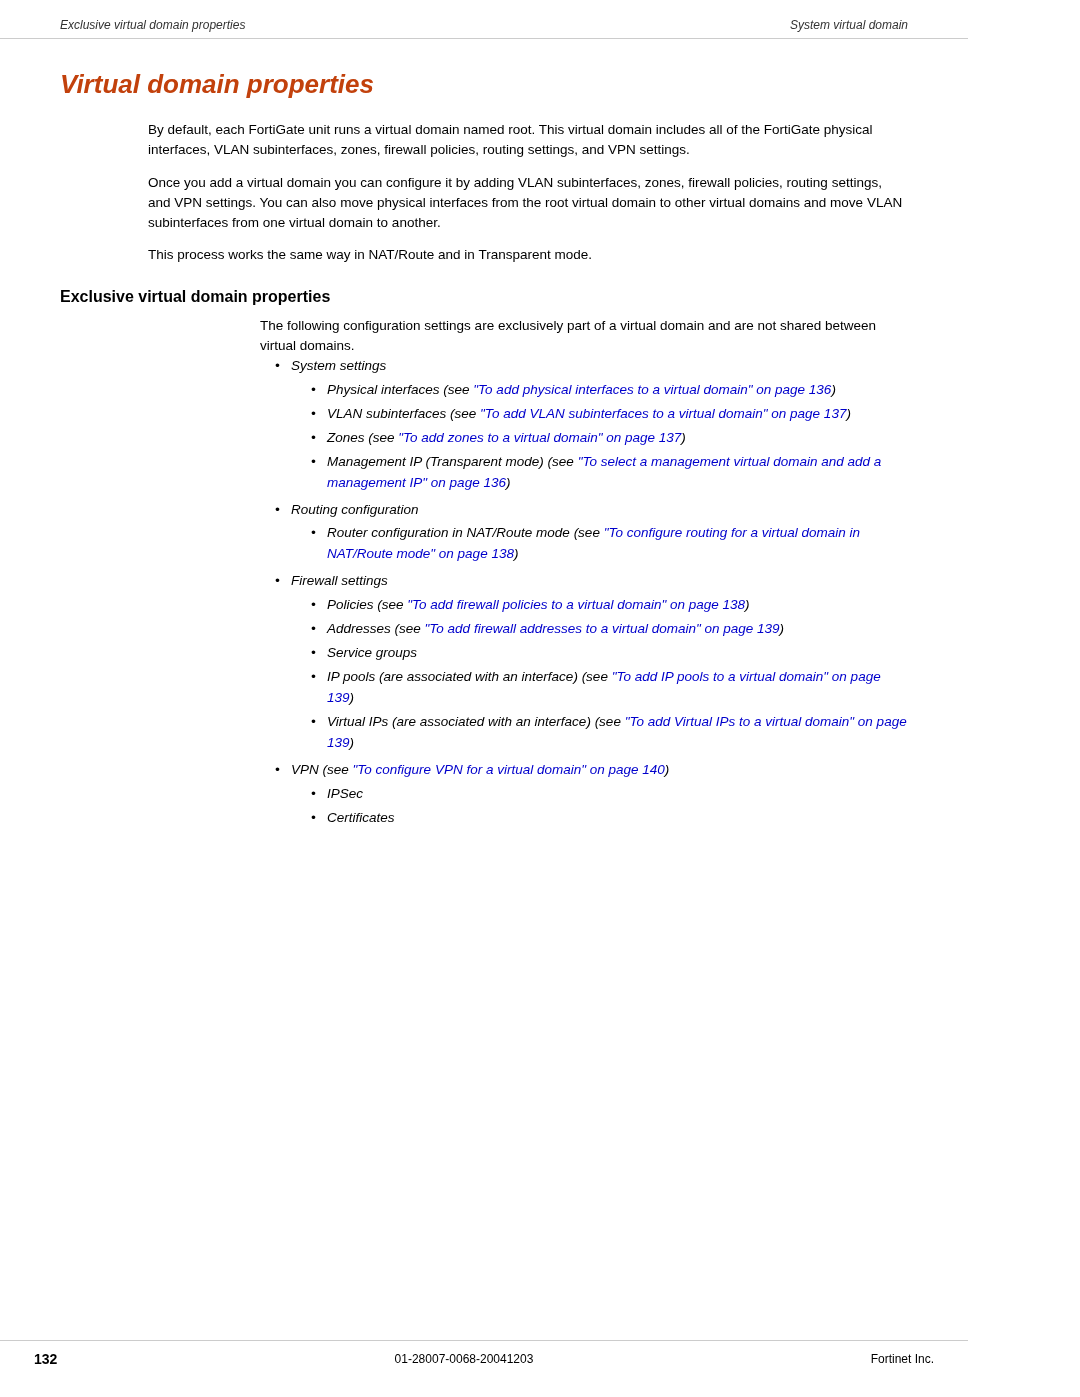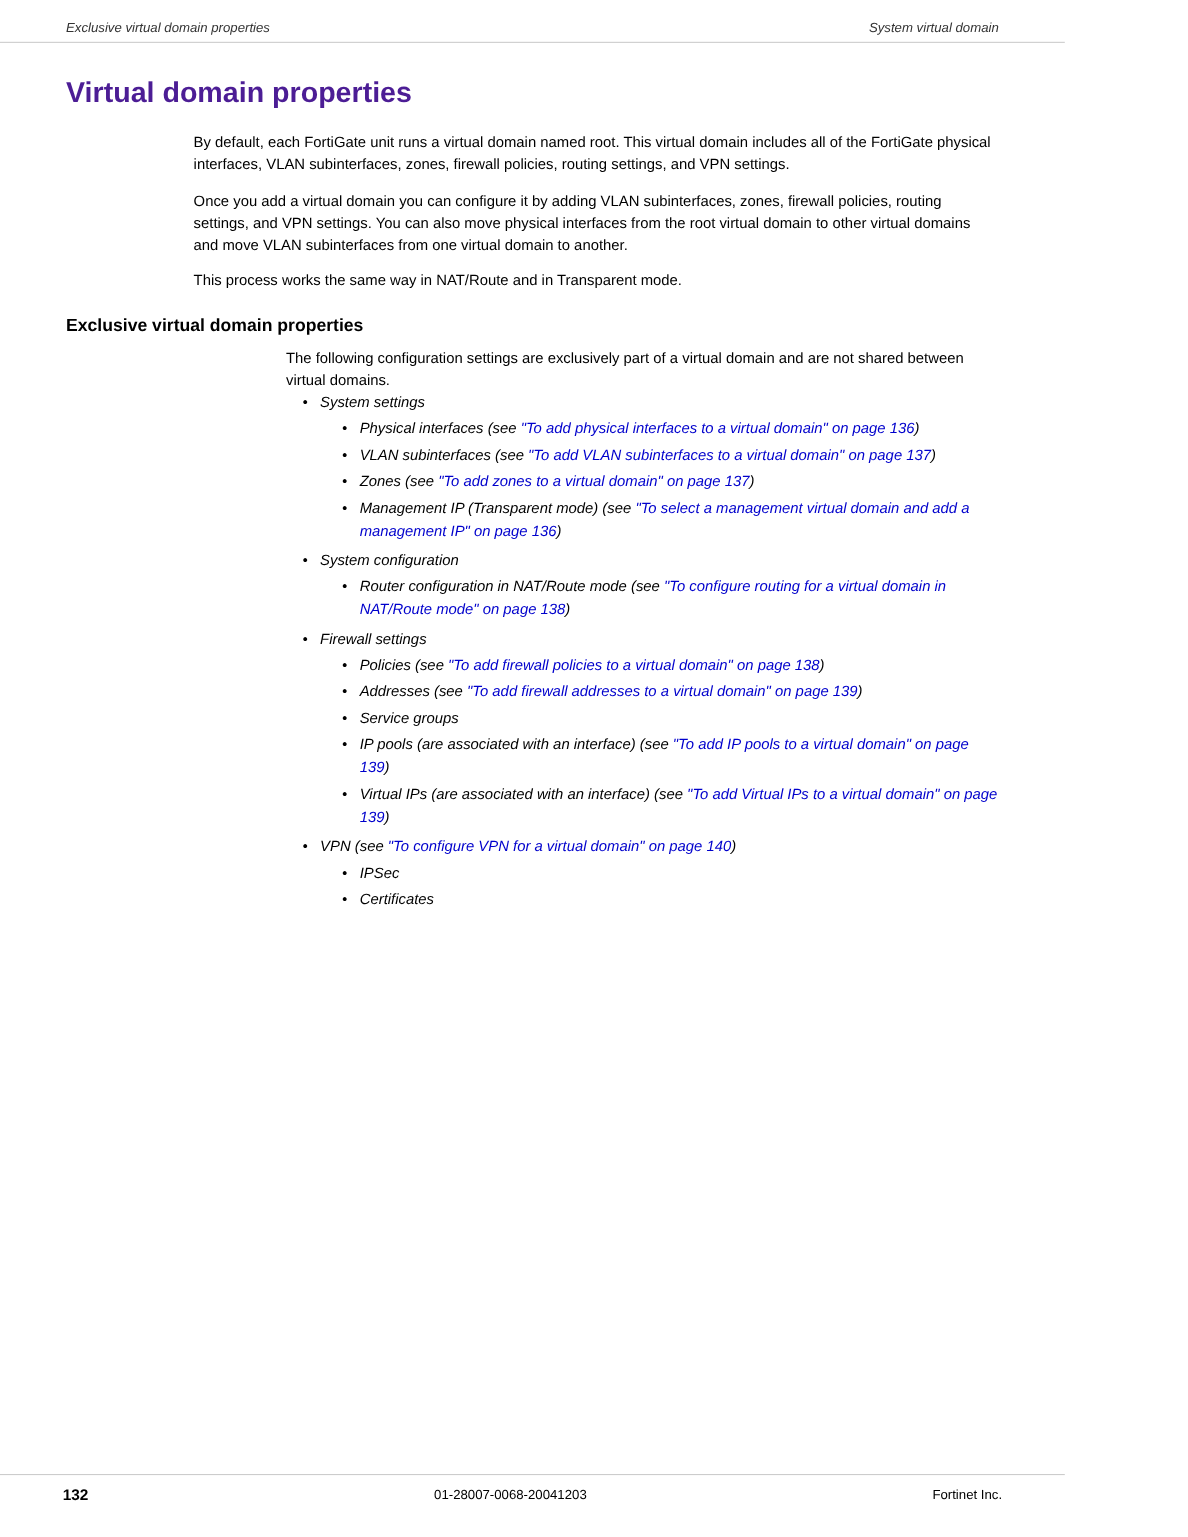--- a/index.html
+++ b/index.html
@@ -35,21 +35,21 @@
       font-style: italic;
       font-size: 12px;
       color: #333;
     }
 
     
     .page-footer {
       display: flex;
       justify-content: space-between;
       align-items: center;
-      padding: 10px 57px;
+      padding: 10px 34px;
       border-top: 1px solid #ccc;
       position: absolute;
       bottom: 20px;
       left: 0;
       right: 0;
       font-size: 12px;
       color: #000;
     }
 
     .footer-page-num {
@@ -57,29 +57,30 @@
       font-size: 14px;
     }
 
     
     .content {
       padding: 30px 60px 80px 60px;
     }
 
     
     .page-title {
-      color: #4c1d95;
+      color: #c2410c;
       font-size: 26px;
       font-weight: bold;
       margin-bottom: 20px;
+      font-style: italic;
     }
 
     
     .body-text {
-      margin-left: 116px;
+      margin-left: 88px;
       margin-bottom: 12px;
       font-size: 13.5px;
       line-height: 1.5;
       color: #000;
     }
 
     
     .section-heading {
       font-size: 16px;
       font-weight: bold;
@@ -175,21 +176,21 @@
           <li>
             <span>Zones (see </span><a href="#">"To add zones to a virtual domain" on page 137</a><span>)</span>
           </li>
           <li>
             <span>Management IP (Transparent mode) (see </span><a href="#">"To select a management virtual domain and add a management IP" on page 136</a><span>)</span>
           </li>
         </ul>
       </li>
 
       <li>
-        <span>System configuration</span>
+        <span>Routing configuration</span>
         <ul class="inner-list">
           <li>
             <span>Router configuration in NAT/Route mode (see </span><a href="#">"To configure routing for a virtual domain in NAT/Route mode" on page 138</a><span>)</span>
           </li>
         </ul>
       </li>
 
       <li>
         <span>Firewall settings</span>
         <ul class="inner-list">

